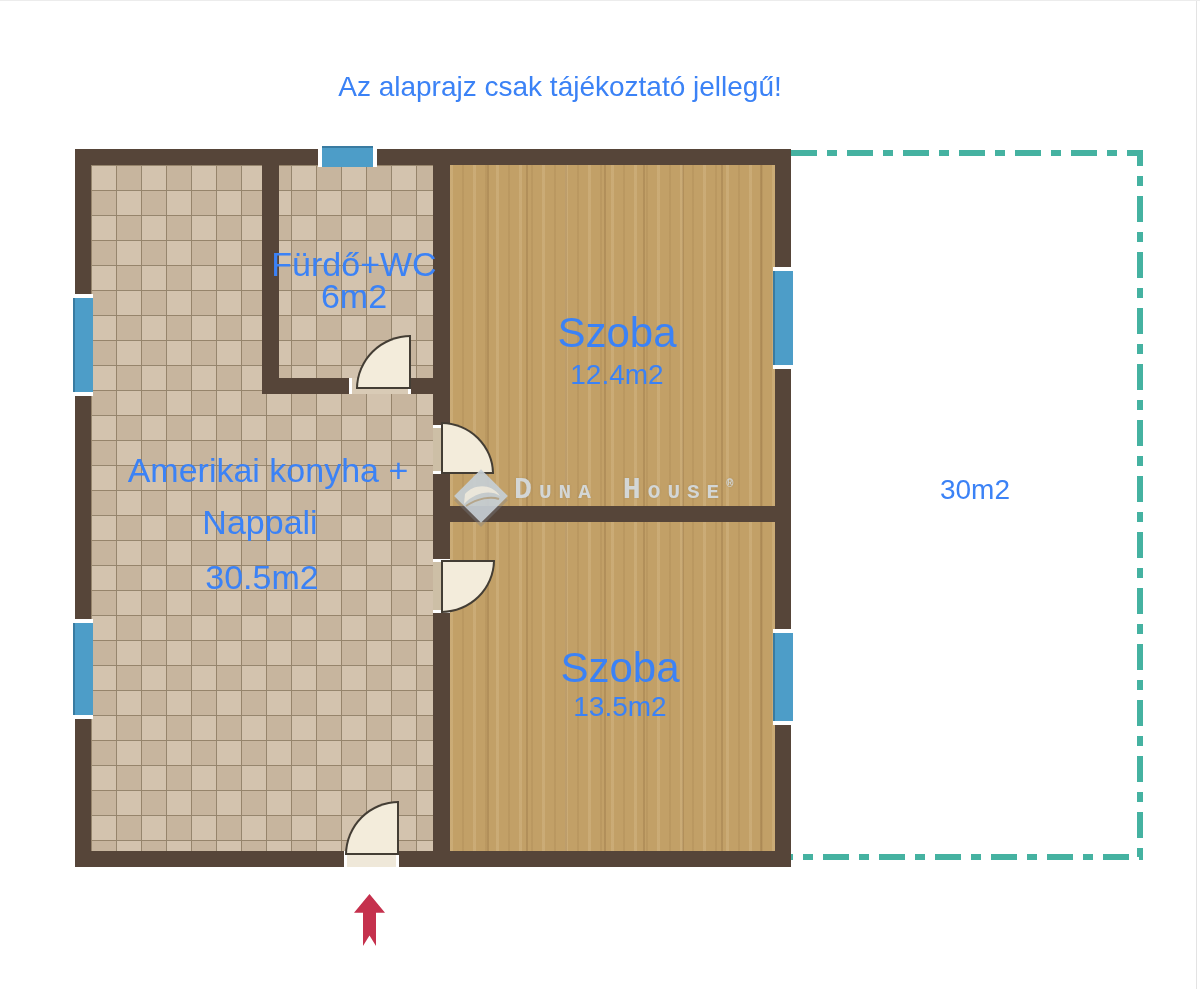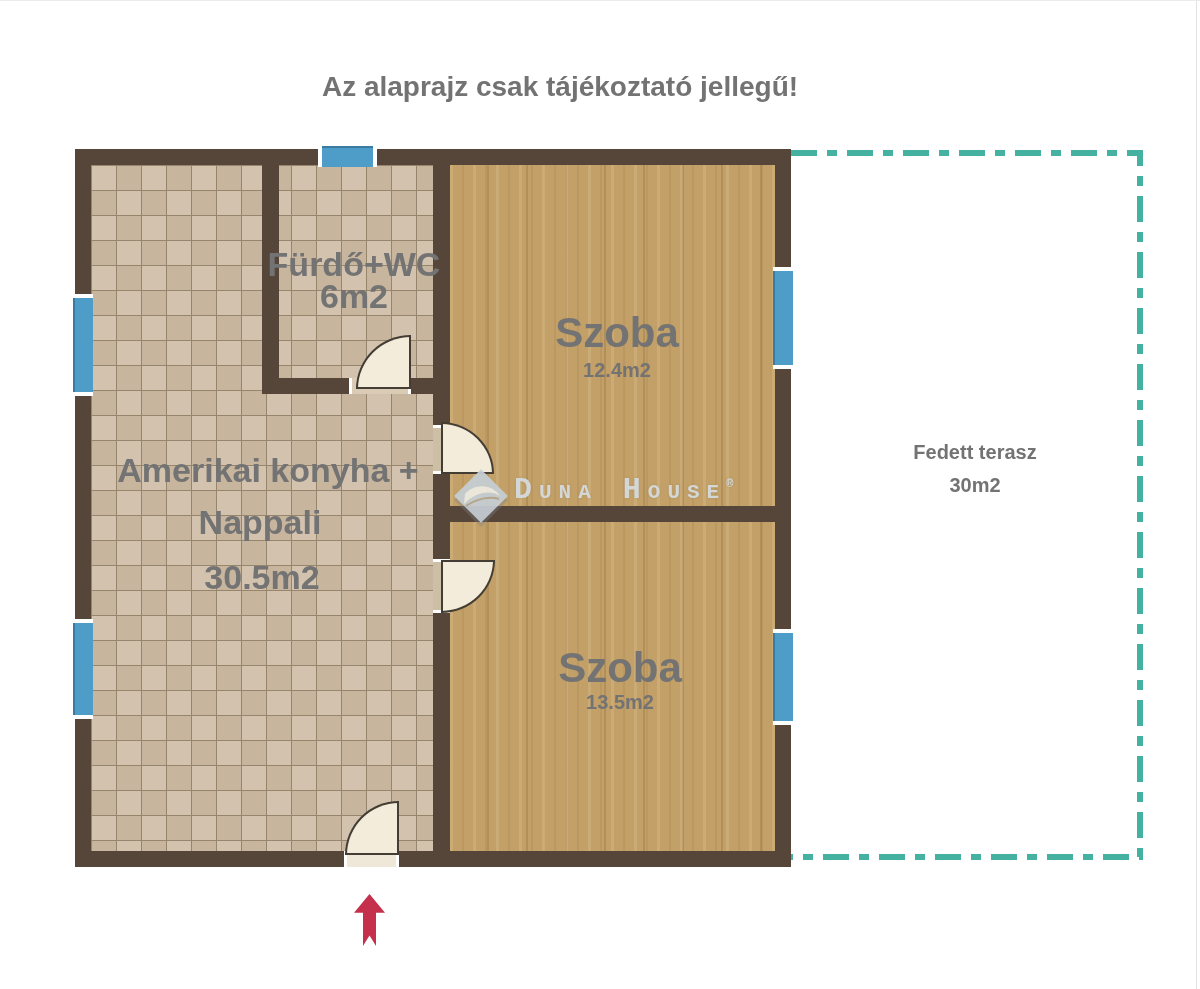--- a/index.html
+++ b/index.html
@@ -34,23 +34,23 @@
   .opening-entry{background:#efe8d9;border-left:3px solid #fff;border-right:3px solid #fff;}
   
   .window-h{background:#4d9dc8;border-left:4px solid #fff;border-right:4px solid #fff;box-shadow:inset 0 2px 0 rgba(20,60,90,.35);}
   .window-v{background:#4d9dc8;border-top:4px solid #fff;border-bottom:4px solid #fff;box-shadow:inset 2px 0 0 rgba(20,60,90,.35);}
   
   .door{background:#f3ecdb;border:2px solid #433d34;box-sizing:border-box;}
   .door.rtl{border-top-left-radius:100% 100%;}
   .door.rtr{border-top-right-radius:100% 100%;}
   .door.rbr{border-bottom-right-radius:100% 100%;}
   
-  .lbl{position:absolute;transform:translateX(-50%);color:#737373;font-weight:bold;white-space:nowrap;text-align:center;}
+  .lbl{position:absolute;transform:translateX(-50%);color:#3b82f6;font-weight:normal;white-space:nowrap;text-align:center;}
   .t27{font-size:34px;}
-  .t28{font-size:20px;}
+  .t28{font-size:28px;}
   .t42{font-size:42px;}
   .title{font-size:28px;}
   
   .wm-diamond{
     width:38px;height:38px;transform:rotate(45deg);
     background:rgba(198,206,213,0.92);
     box-shadow:3px 3px 0 rgba(125,130,138,0.35);
   }
   .wm-text{
     position:absolute;color:rgba(213,218,220,0.95);
@@ -120,18 +120,17 @@
   <div class="lbl t42" style="left:617px;top:308px;">Szoba</div>
   <div class="lbl t28" style="left:617px;top:358px;">12.4m2</div>
 
   <div class="lbl t27" style="left:252px;top:450px;margin-left:16px;">Amerikai konyha +</div>
   <div class="lbl t27" style="left:260px;top:502px;">Nappali</div>
   <div class="lbl t27" style="left:262px;top:557px;">30.5m2</div>
 
   <div class="lbl t42" style="left:620px;top:643px;">Szoba</div>
   <div class="lbl t28" style="left:620px;top:690px;">13.5m2</div>
 
-  <div class="lbl t28" style="left:975px;top:440px;">Fedett terasz</div>
   <div class="lbl t28" style="left:975px;top:473px;">30m2</div>
 
   <div class="abs entry-arrow" style="left:354px;top:893px;width:31px;height:52px;"></div>
 
 </div>
 
 </body></html>

